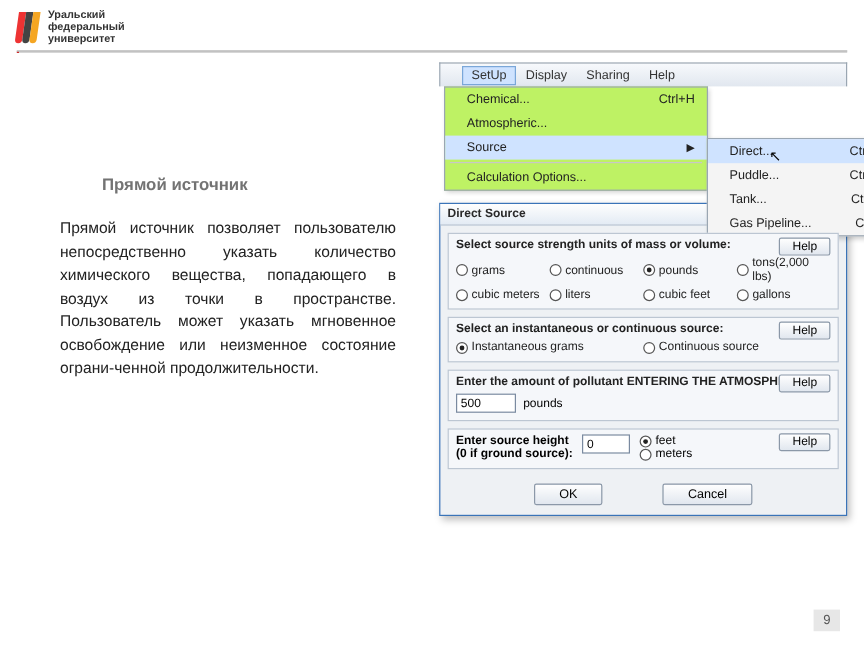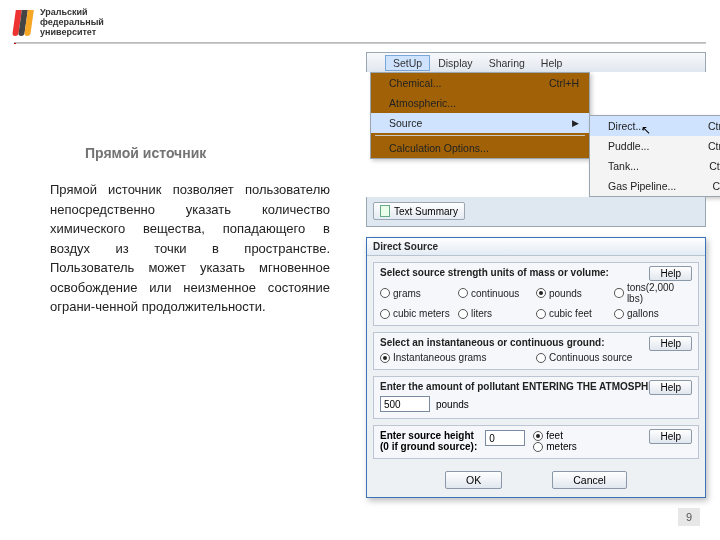--- a/index.html
+++ b/index.html
@@ -63,21 +63,21 @@
     border:1px solid #9aa6b2; border-bottom:none;
     height:20px; display:flex; align-items:center;
     font-size:10.5px; color:#333;
     padding-left:18px;
   }
   .menubar span{ padding:2px 8px; }
   .menubar .open{ background:#cfe3ff; border:1px solid #7aa7d9; padding:1px 7px;}
 
   .menu-panel{
     position:relative;
-    background:#a16207; border:1px solid #9aa6b2;
+    background:#bef264; border:1px solid #9aa6b2;
     font-size:10.5px; color:#222;
     width:220px; margin-left:4px;
     box-shadow:2px 2px 4px rgba(0,0,0,.2);
     text-align:center;
   }
   .menu-item{
     display:flex; justify-content:space-between; align-items:center;
     padding:4px 10px 4px 18px;
   }
   .menu-sep{ height:1px; background:#c8c8c8; margin:2px 4px;}
@@ -222,26 +222,20 @@
         </div>
         <div class="menu-item">
           <span>Gas Pipeline...</span>
             <span>Ctrl+I</span>
         </div>
       </div>
       <span class="cursor-arrow" style="left:270px; top:50px;">↖</span>
     </div>
   </div>
 
-  <div class="ribbon-gap" style="margin-top:38px;">
-    <div class="tbtn">
-      <span class="tdoc"></span>
-      <span>Text Summary</span>
-    </div>
-  </div>
 
   <div class="dialog">
     <div class="dlg-title">Direct Source</div>
 
     <div class="group">
       <div class="glabel">Select source strength units of mass or volume:</div>
       <div class="help">Help</div>
       <div class="radios">
         <label class="ritem w4">
             <span class="rdot"></span>
@@ -272,21 +266,21 @@
             <span>cubic feet</span>
           </label>
         <label class="ritem w4">
             <span class="rdot"></span>
             <span>gallons</span>
           </label>
       </div>
     </div>
 
     <div class="group">
-      <div class="glabel">Select an instantaneous or continuous ground:</div>
+      <div class="glabel">Select an instantaneous or continuous source:</div>
       <div class="help">Help</div>
       <div class="radios">
         <label class="ritem" style="width:50%">
             <span class="rdot sel"></span>
             <span>Instantaneous grams</span>
           </label>
         <label class="ritem" style="width:50%">
             <span class="rdot"></span>
             <span>Continuous source</span>
           </label>

